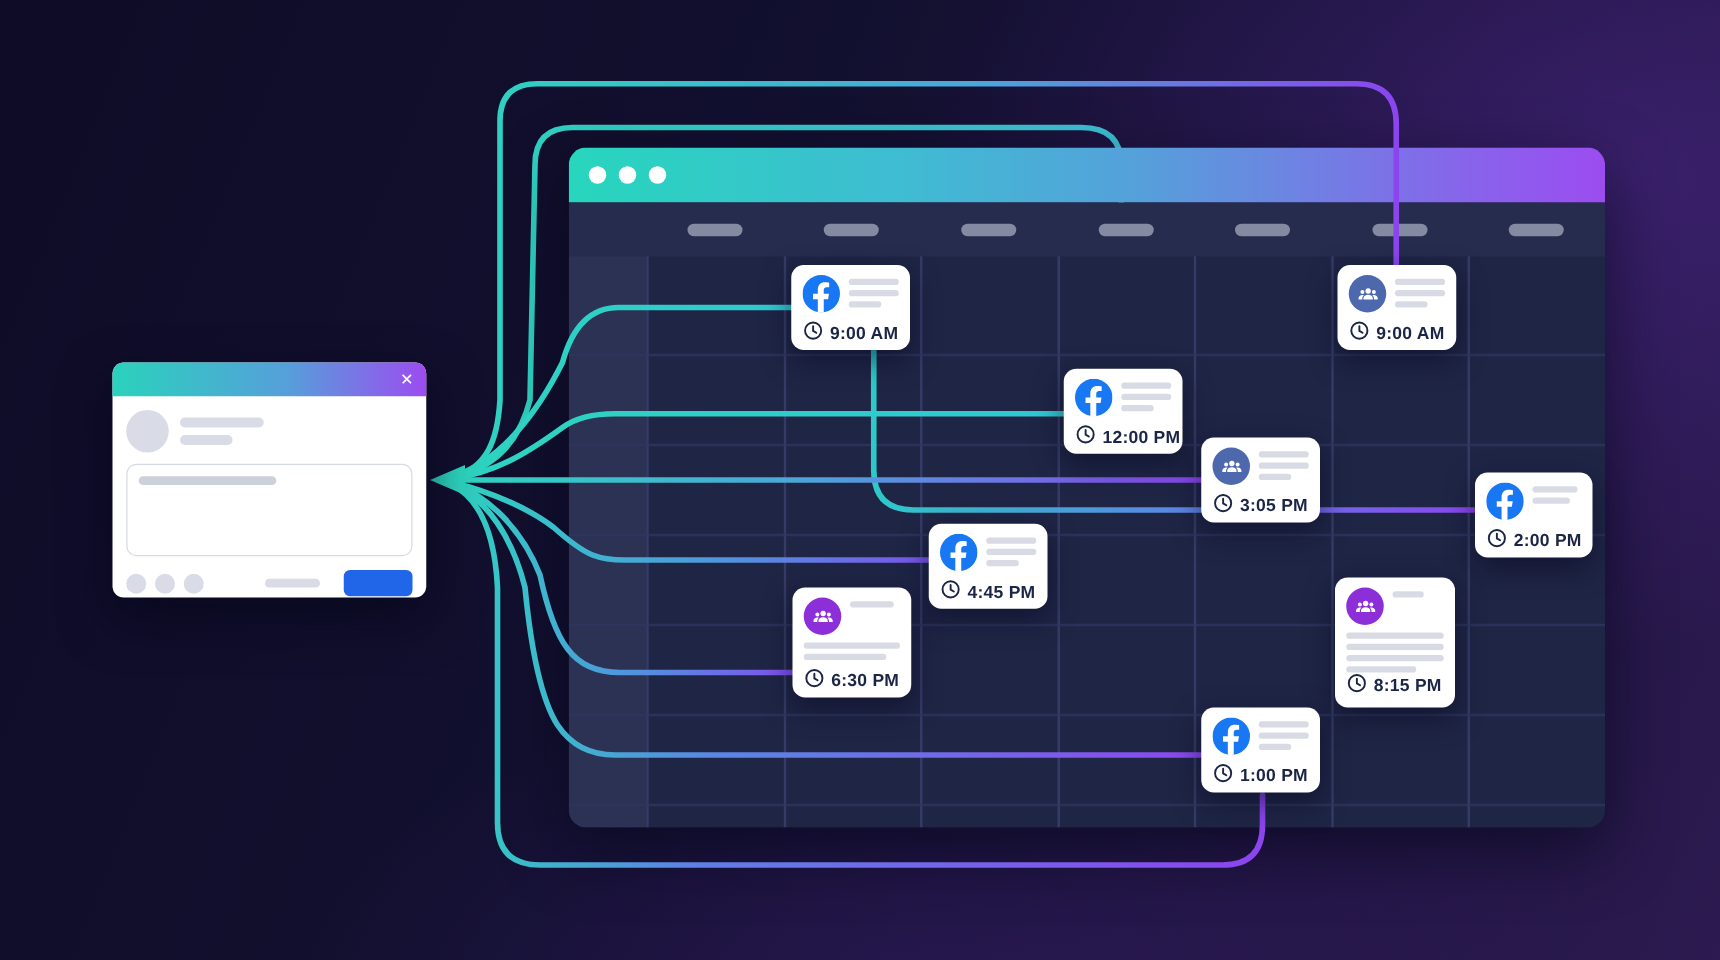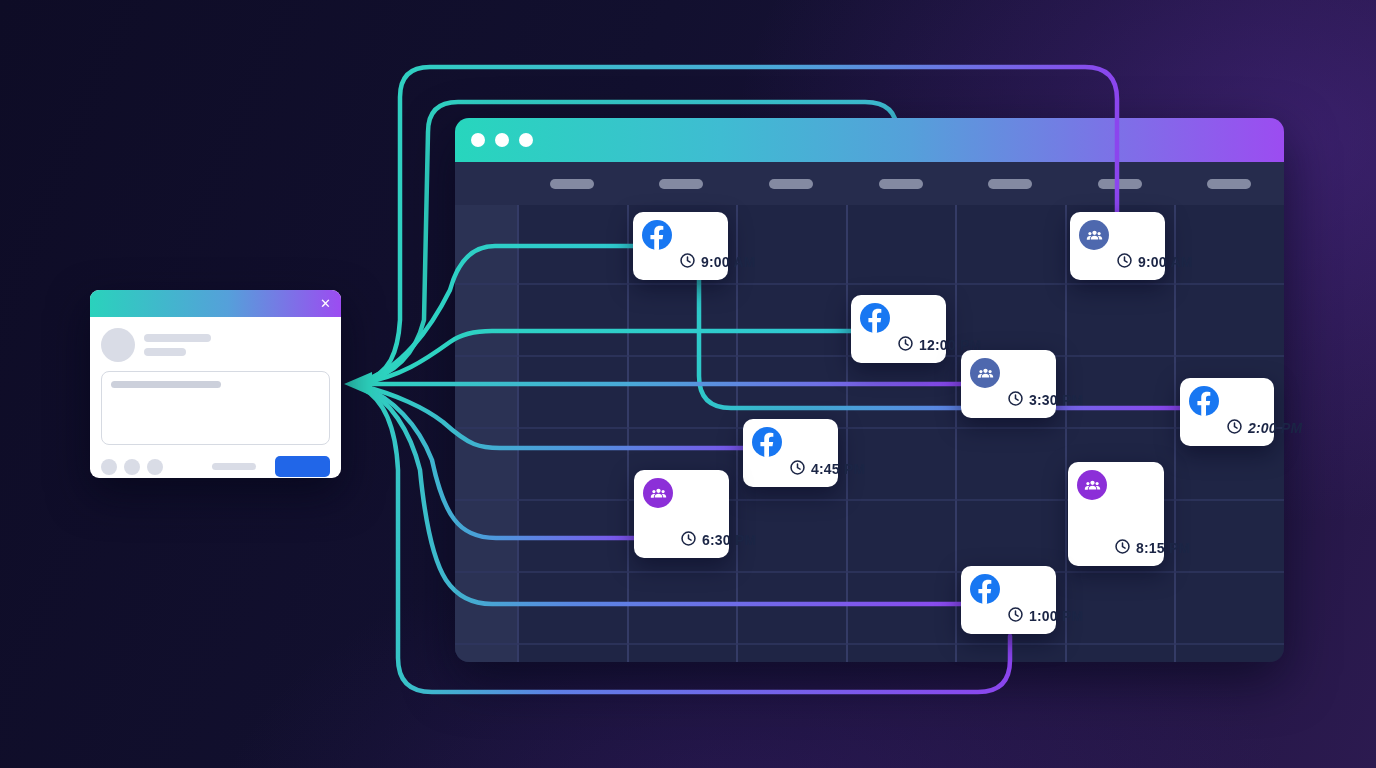--- a/index.html
+++ b/index.html
@@ -24,21 +24,21 @@
   .day-row{height:43px;background:#262c4d;position:relative;border-bottom:1px solid #343b66;}
   .day-pill{position:absolute;top:17px;width:44px;height:10px;border-radius:5px;background:#848aa2;}
   .grid{position:absolute;left:0;top:87px;right:0;bottom:0;background:#1f2545;}
   .gutter{position:absolute;left:0;top:0;width:62px;height:100%;background:#2b3254;}
   .vline{position:absolute;top:0;width:2px;height:100%;background:#343b66;}
   .hline{position:absolute;left:0;width:100%;height:2px;background:#30376030;background:#303760;opacity:.75;}
 
   
   .post-card{position:absolute;background:#fff;border-radius:10px;z-index:4;
     box-shadow:0 8px 22px rgba(8,10,35,.55);padding:8px 9px;box-sizing:border-box;
-    display:flex;flex-direction:row;}
+    display:flex;flex-direction:column;}
   .pc-top{display:flex;gap:7px;align-items:flex-start;}
   .pc-icon{width:30px;height:30px;border-radius:50%;flex:0 0 auto;
     display:flex;align-items:center;justify-content:center;}
   .pc-icon svg{display:block;}
   .pc-lines{flex:1;padding-top:1px;}
   .bar{height:5px;border-radius:3px;background:#d8dbe4;margin-top:4px;}
   .bar.first{margin-top:2px;}
   .pc-body{margin-top:2px;}
   .pc-div{height:1px;background:#e7e9ef;margin:6px 0 0;}
   .pc-time{display:flex;align-items:center;gap:5px;font-weight:700;font-size:14px;
@@ -271,24 +271,24 @@
             <div class="bar" style="width:100%"></div>
             <div class="bar" style="width:64%"></div>
           </div>
      </div>
         <div class="pc-div"></div>
      <div class="pc-time">
        <span><svg width="17" height="17" viewBox="0 0 20 20" fill="none" stroke="#1b2545" stroke-width="1.8">
               <circle cx="10" cy="10" r="7.6"></circle>
               <path d="M10 5.8v4.4l3 1.8" stroke-linecap="round"></path>
             </svg></span>
-       <span>3:30 PM</span>
-     </div>
-      </div>
-      <div class="post-card" style="left: 1180px; top: 378px; width: 94px; height: 68px; font-style: italic;">
+       <span>3:05 PM</span>
+     </div>
+      </div>
+      <div class="post-card" style="left: 1180px; top: 378px; width: 94px; height: 68px;">
         <div class="pc-top">
        <span class="pc-icon" style="">
             <svg width="30" height="30" viewBox="0 0 36 36">
               <circle cx="18" cy="18" r="18" fill="#1877f2"></circle>
               <path fill="#fff" d="M24.6 23.2l.8-5.2h-5v-3.4c0-1.4.7-2.8 2.9-2.8h2.3V7.4s-2.1-.36-4.1-.36c-4.1 0-6.8 2.5-6.8 7v4h-4.6v5.2h4.6V35.7a18.3 18.3 0 0 0 5.7 0V23.2z"></path>
             </svg>
           </span>
        <div class="pc-lines">
             <div class="bar first" style="width:92%"></div>
             <div class="bar" style="width:78%"></div>

